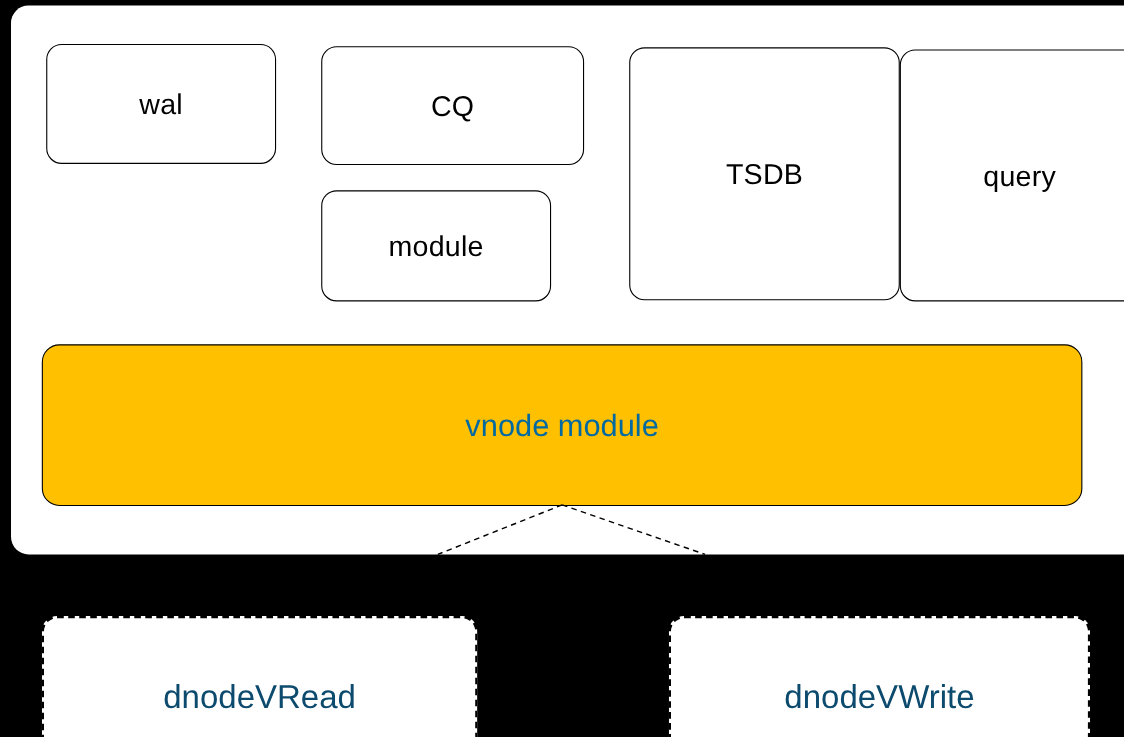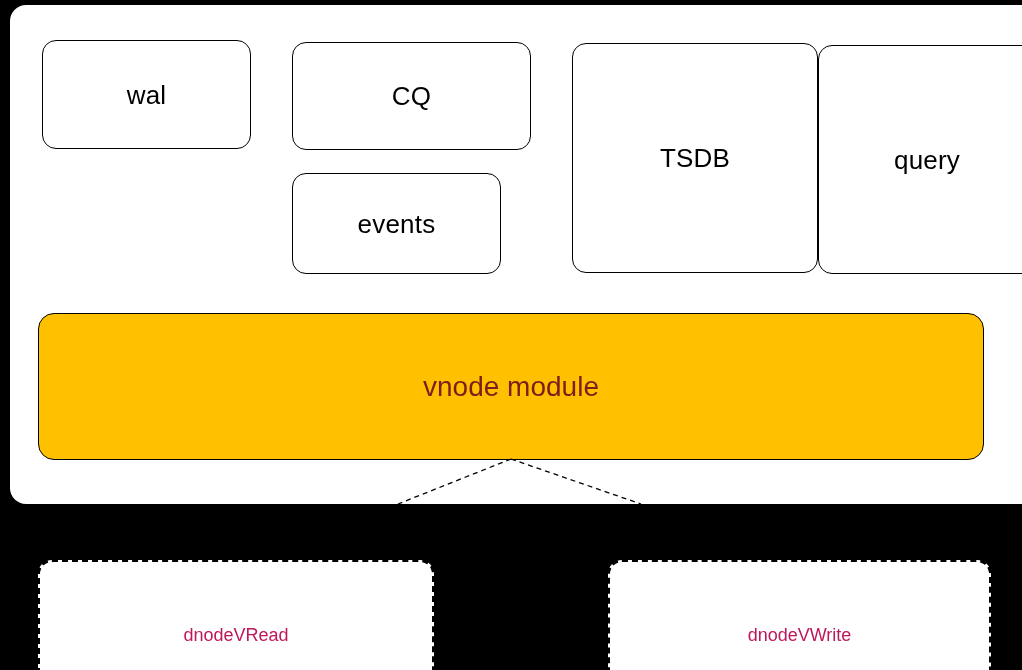--- a/index.html
+++ b/index.html
@@ -64,21 +64,21 @@
     background: #FFC000;
     border: 1.8px solid #000000;
     border-radius: 16px;
     box-sizing: border-box;
     display: flex;
     align-items: center;
     justify-content: center;
   }
   .vnode-bar .box-label {
     font-size: 28px;
-    color: #7f1d1d;
+    color: #0369a1;
     line-height: 1;
   }
 
   
   .connectors {
     position: absolute;
     left: 0;
     top: 0;
     width: 1022px;
     height: 670px;
@@ -90,22 +90,22 @@
     position: absolute;
     background: #ffffff;
     border: 2px dashed #000000;
     border-radius: 14px;
     box-sizing: border-box;
     display: flex;
     align-items: center;
     justify-content: center;
   }
   .dnode-box .box-label {
-    font-size: 18px;
-    color: #be185d;
+    font-size: 30px;
+    color: #0c4a6e;
     line-height: 1;
   }
   .box-dnode-vread  { left: 38px;  top: 560px; width: 396px; height: 150px; }
   .box-dnode-vwrite { left: 608px; top: 560px; width: 383px; height: 150px; }
 </style>
 </head>
 <body>
 
 <div id="canvas">
 
@@ -122,21 +122,21 @@
     <div class="module-box box-tsdb">
       <span class="box-label">TSDB</span>
     </div>
 
     <div class="module-box box-query">
       <span class="box-label">query</span>
     </div>
 
 
     <div class="module-box box-events">
-      <span class="box-label">events</span>
+      <span class="box-label">module</span>
     </div>
 
     <div class="vnode-bar">
       <span class="box-label">vnode module</span>
     </div>
 
   </div>
 
   <svg class="connectors" viewBox="0 0 1022 670" width="1022" height="670">
     <line x1="511" y1="459" x2="398" y2="504" stroke="#000000" stroke-width="1.3" stroke-dasharray="5,4"></line>

